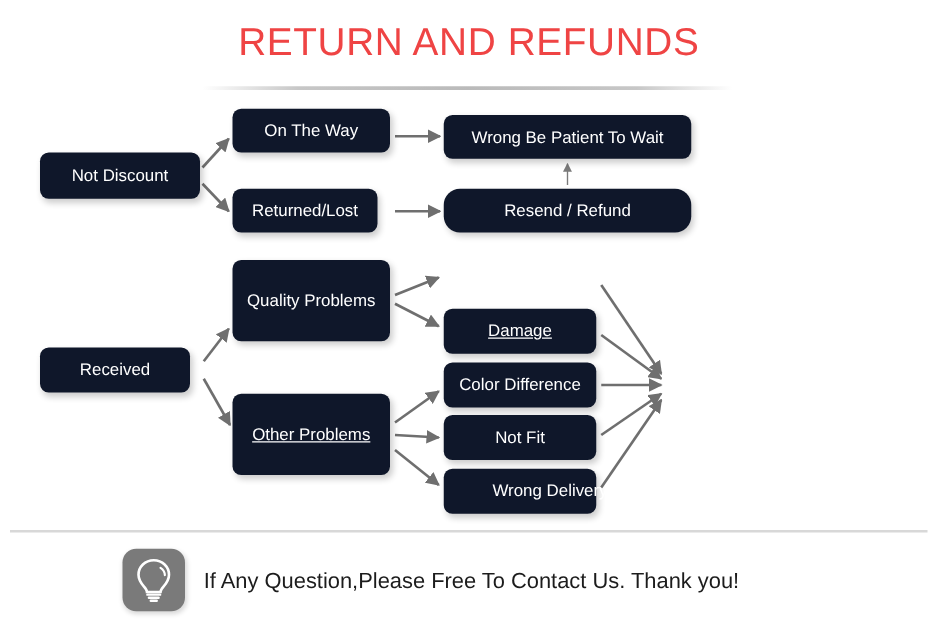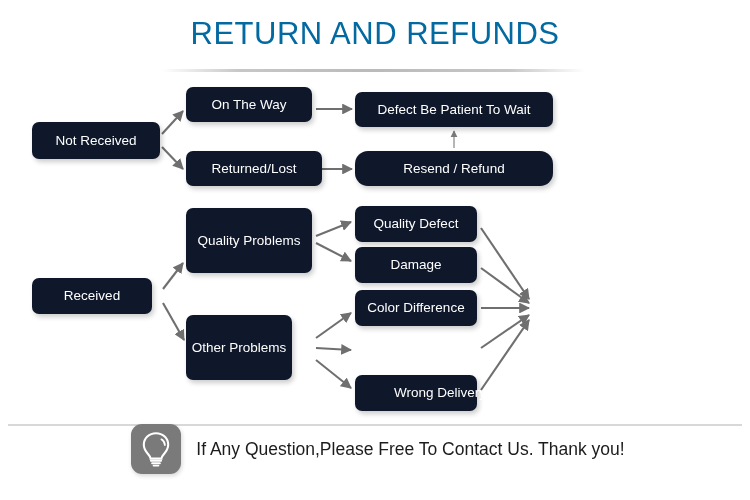--- a/index.html
+++ b/index.html
@@ -22,21 +22,21 @@
   
   .title {
     position: absolute;
     left: 0;
     top: 16px;
     width: 750px;
     text-align: center;
     font-size: 31px;
     font-weight: 400;
     letter-spacing: 0.5px;
-    color: #0369a1;
+    color: #ef4444;
     white-space: nowrap;
   }
   .title-rule {
     position: absolute;
     left: 162px;
     top: 69px;
     width: 424px;
     height: 3px;
     background: linear-gradient(to right,
         rgba(210,210,210,0) 0%,
@@ -78,26 +78,25 @@
     position: absolute;
     left: 8px;
     top: 424px;
     width: 734px;
     height: 2px;
     background: #d8d8d8;
   }
   .footer {
     position: absolute;
     left: 98px;
-    top: 422px;
+    top: 437px;
     width: 560px;
     height: 54px;
     display: flex;
     align-items: center;
-    justify-content: center;
   }
   .bulb-badge {
     width: 50px;
     height: 50px;
     flex: 0 0 50px;
     background: #7a7a7a;
     border-radius: 11px;
     display: flex;
     align-items: center;
     justify-content: center;
@@ -150,42 +149,42 @@
       <path d="M 481 228 L 529 299"></path>
       <path d="M 481 268 L 529 303"></path>
       <path d="M 481 308 L 529 308"></path>
       <path d="M 481 348 L 529 315"></path>
       <path d="M 481 390 L 529 320"></path>
     </g>
 
     <path d="M 454 148 L 454 131" stroke="#7a7a7a" stroke-width="1.1" fill="none" marker-end="url(#ah-thin)"></path>
   </svg>
 
-  <div class="node" style="left:32px; top:122px; width:128px; height:37px;">Not Received</div>
+  <div class="node" style="left:32px; top:122px; width:128px; height:37px;">Not Discount</div>
 
   <div class="node" style="left:186px; top:87px; width:126px; height:35px;">On The Way</div>
 
-  <div class="node" style="left:186px; top:151px; width:136px; height:35px;">Returned/Lost</div>
-
-  <div class="node" style="left:355px; top:92px; width:198px; height:35px;">Defect Be Patient To Wait</div>
+  <div class="node" style="left:186px; top:151px; width:116px; height:35px;">Returned/Lost</div>
+
+  <div class="node" style="left:355px; top:92px; width:198px; height:35px;">Wrong Be Patient To Wait</div>
 
   <div class="node" style="left:355px; top:151px; width:198px; height:35px;border-radius:13px;">Resend / Refund</div>
 
   <div class="node" style="left:32px; top:278px; width:120px; height:36px;">Received</div>
 
   <div class="node" style="left:186px; top:208px; width:126px; height:65px;">Quality Problems</div>
 
-  <div class="node" style="left:186px; top:315px; width:106px; height:65px;">Other Problems</div>
-
-  <div class="node" style="left:355px; top:206px; width:122px; height:36px;">Quality Defect</div>
-
-  <div class="node" style="left:355px; top:247px; width:122px; height:36px;">Damage</div>
+  <div class="node" style="left:186px; top:315px; width:126px; height:65px;text-decoration:underline;">Other Problems</div>
+
+
+  <div class="node" style="left:355px; top:247px; width:122px; height:36px;text-decoration:underline;">Damage</div>
 
   <div class="node" style="left:355px; top:290px; width:122px; height:36px;">Color Difference</div>
 
+  <div class="node" style="left:355px; top:332px; width:122px; height:36px;">Not Fit</div>
 
   <div class="node" style="left:355px; top:375px; width:122px; height:36px;padding-left:48px;">Wrong Delivery</div>
 
 
   <div class="footer-rule"></div>
 
   <div class="footer">
     <div class="bulb-badge">
       <svg width="34" height="38" viewBox="0 0 34 38">
         <path d="M17 3.2

